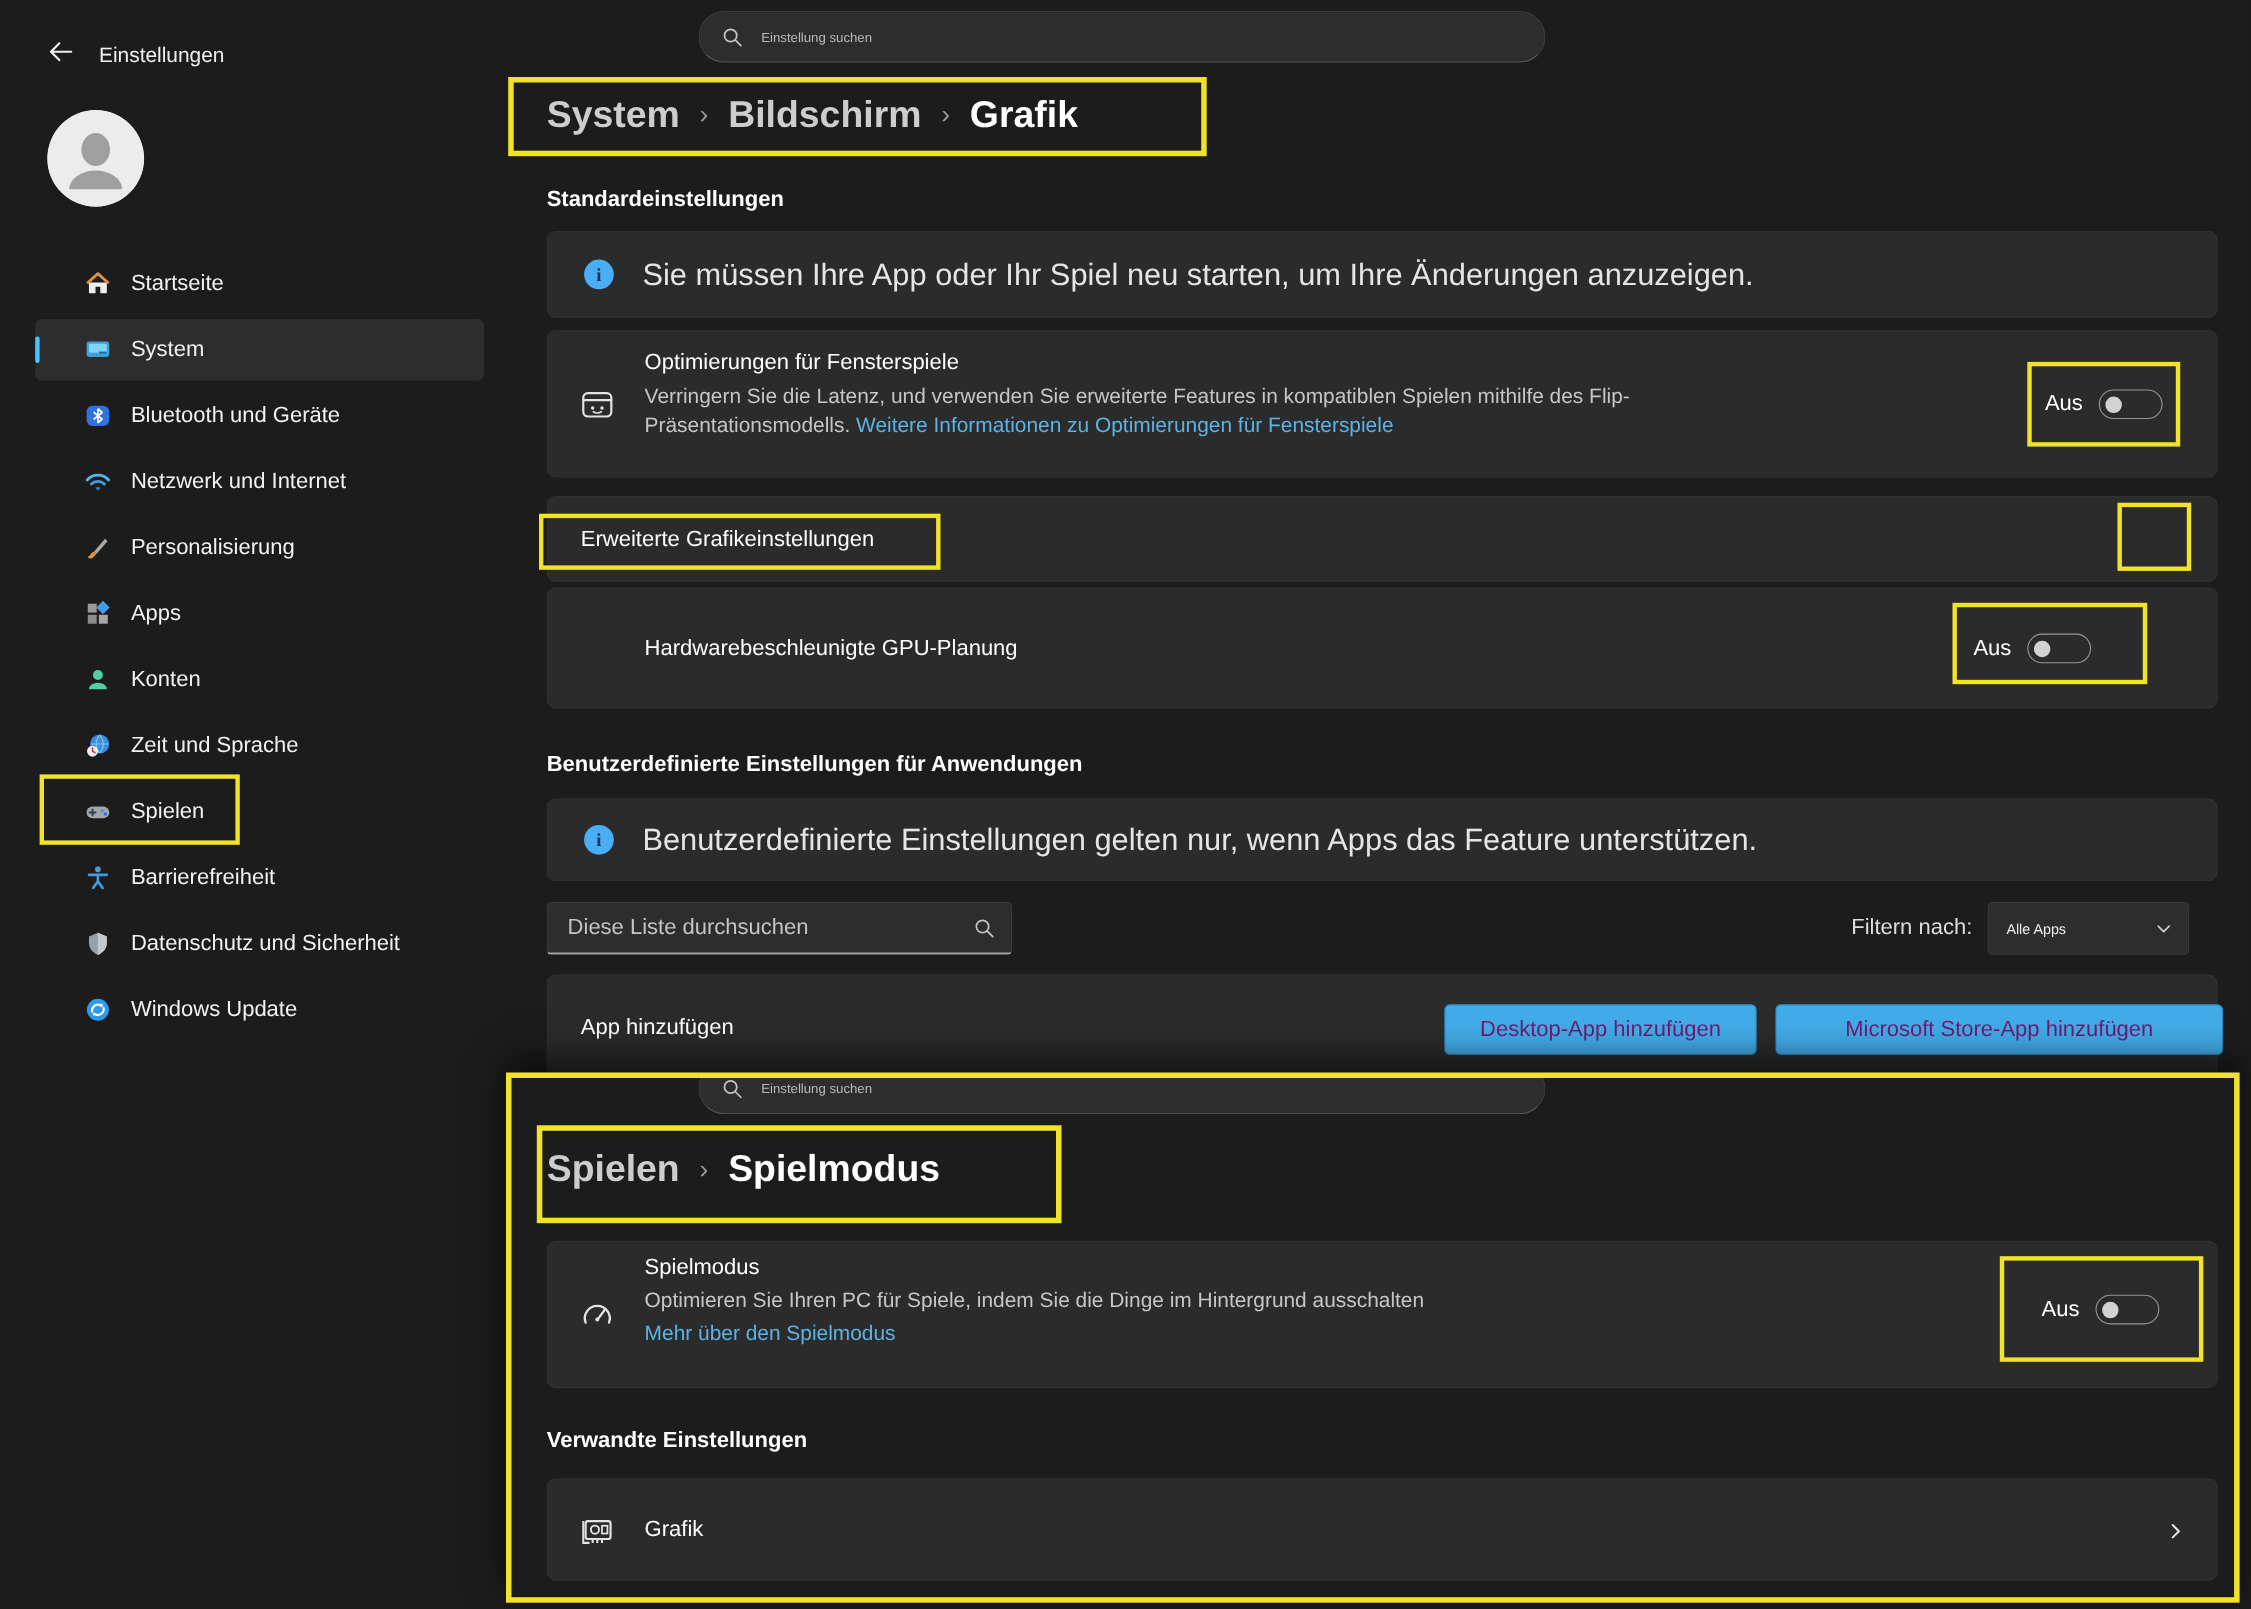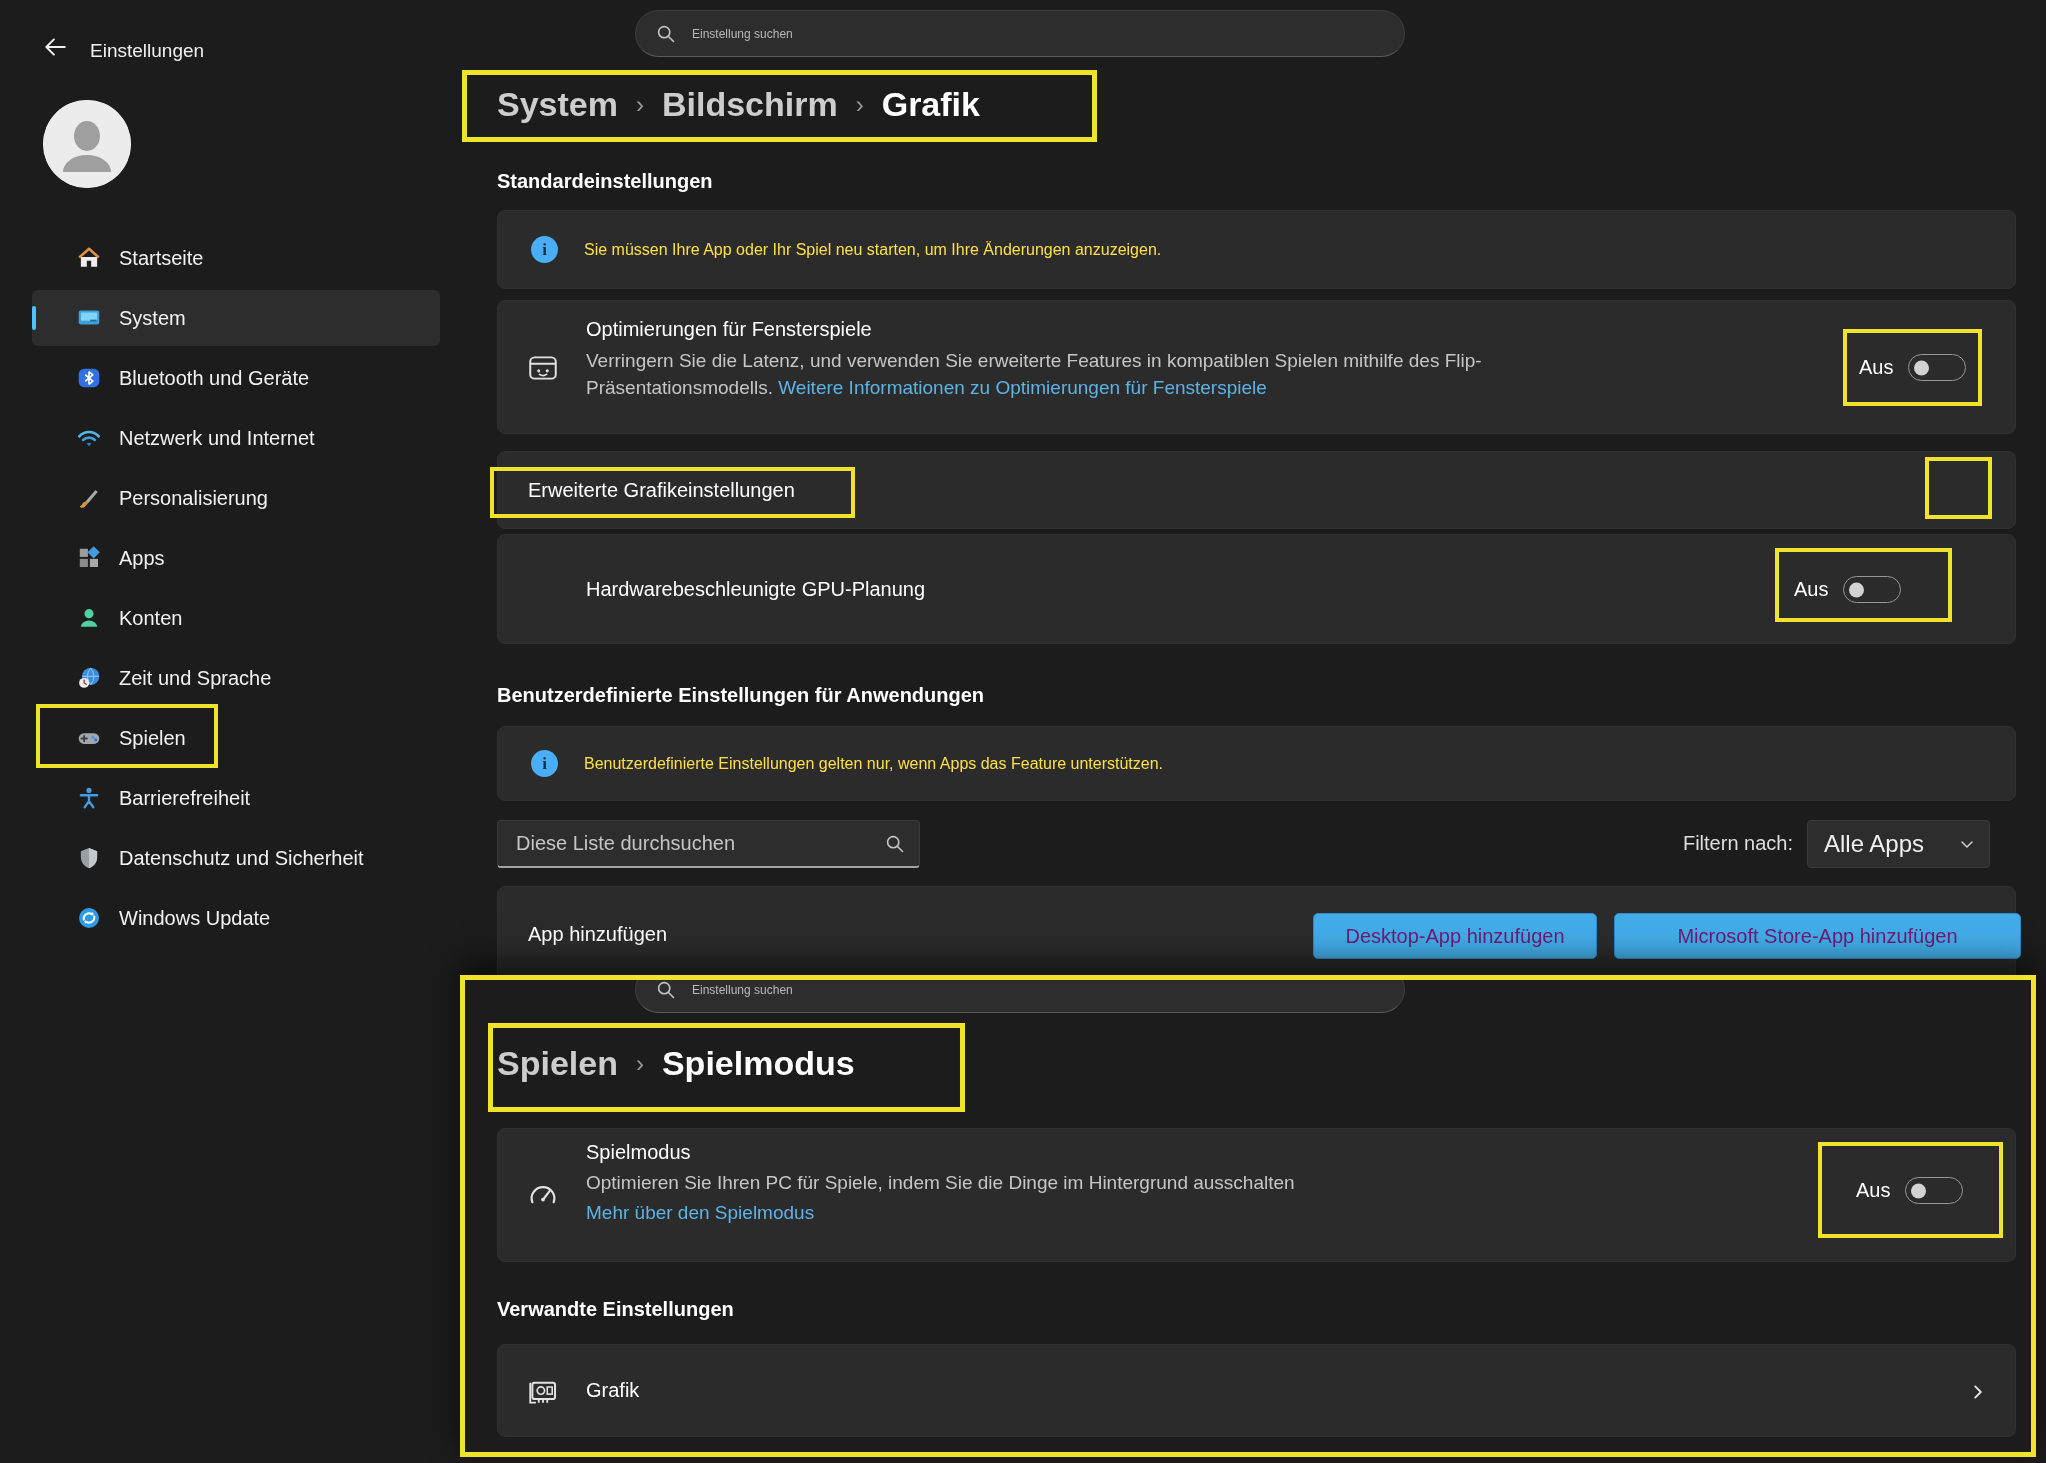--- a/index.html
+++ b/index.html
@@ -41,41 +41,41 @@
   .crumb .seg.current{color:#ffffff;font-weight:700;}
   .crumb .sep{color:#9a9a9a;font-size:24px;font-weight:400;}
   .h-section{font-size:20px;font-weight:700;color:#ffffff;}
   .card{
     position:absolute;left:497px;width:1519px;background:#2b2b2b;
     border:1px solid #313131;border-radius:8px;box-sizing:border-box;
   }
   .info-card{display:flex;align-items:center;gap:26px;padding-left:33px;}
   .info-dot{width:27px;height:27px;border-radius:50%;background:#49aef5;color:#10334d;
     display:flex;align-items:center;justify-content:center;font-size:17px;font-weight:700;flex:0 0 27px;font-family:"Liberation Serif",serif;}
-  .info-text{font-size:16px;color:#fde047;}
+  .info-text{font-size:28px;color:#e5e5e5;}
   .card-title{font-size:20px;color:#ffffff;}
   .card-desc{font-size:19px;color:#c6c6c6;line-height:27px;}
   .link{color:#5cb3e6;cursor:pointer;text-decoration:none;}
   .toggle-group{display:flex;align-items:center;gap:15px;}
   .toggle-label{font-size:20px;color:#fff;}
   .toggle{width:58px;height:27px;border:1.5px solid #979797;border-radius:15px;position:relative;box-sizing:border-box;cursor:pointer;background:transparent;}
   .toggle .knob{position:absolute;left:5px;top:50%;transform:translateY(-50%);width:15px;height:15px;border-radius:50%;background:#d2d2d2;}
   .list-search{
     left:497px;top:820px;width:423px;height:48px;background:#2d2d2d;border:1px solid #3a3a3a;
     border-bottom:2px solid #a5a5a5;border-radius:4px;box-sizing:border-box;
     display:flex;align-items:center;padding:0 14px 0 16px;gap:10px;
   }
   .list-search input{flex:1;background:transparent;border:none;outline:none;color:#c9c9c9;font-size:20px;font-family:"Liberation Sans",sans-serif;}
   .list-search input::placeholder{color:#c5c5c5;}
   .filter-label{left:1598px;top:832px;width:195px;text-align:right;font-size:20px;color:#dedede;}
   .dropdown{
     left:1807px;top:820px;width:183px;height:48px;background:#2d2d2d;border:1px solid #3a3a3a;border-radius:4px;
     box-sizing:border-box;display:flex;align-items:center;padding:0 14px 0 16px;cursor:pointer;
   }
-  .dropdown .val{flex:1;font-size:24px;color:#f0f0f0;}
+  .dropdown .val{flex:1;font-size:13px;color:#f0f0f0;}
   .accent-btn{
     position:absolute;top:913px;height:46px;border-radius:5px;background:#42ace8;border:1px solid #2f89c2;
     color:#701a75;font-size:20px;display:flex;align-items:center;justify-content:center;cursor:pointer;box-sizing:border-box;
   }
   
   .hl{position:absolute;border:4px solid #f1e32a;z-index:30;pointer-events:none;box-sizing:border-box;}
   .hl5{border-width:5px;}
   
   .overlay{
     left:460px;top:975px;width:1576px;height:482px;box-sizing:border-box;

